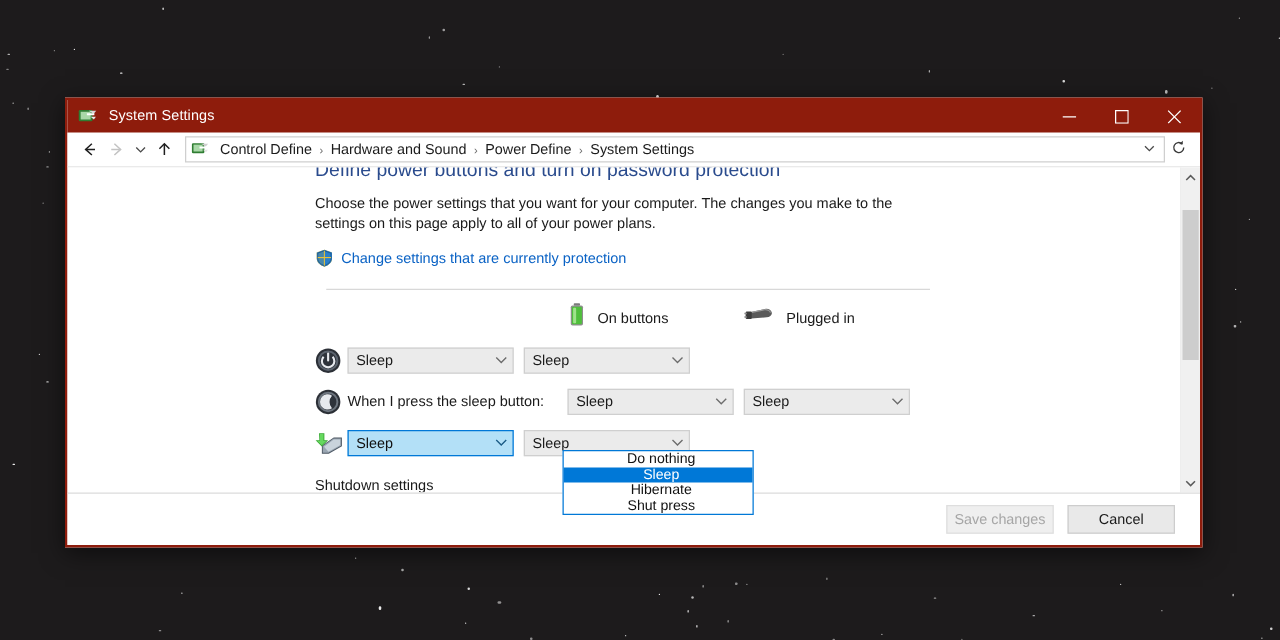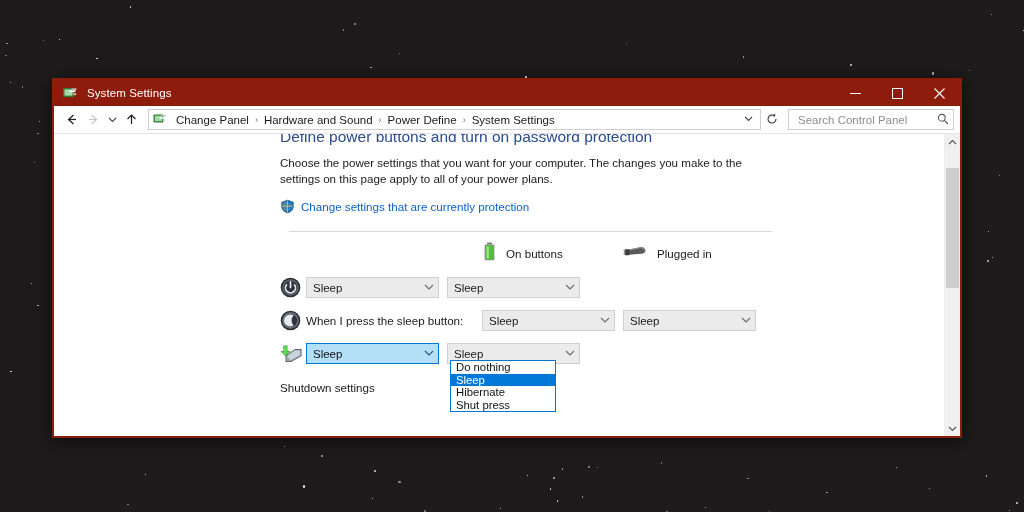--- a/index.html
+++ b/index.html
@@ -68,21 +68,21 @@
     display:flex; align-items:center; padding:0 4px 0 7px; flex:none; background:#fff;
   }
   .searchbox input {
     border:0; outline:0; font-size:11.5px; color:#111; width:100%;
     font-family:"Liberation Sans", sans-serif; background:transparent;
   }
   .searchbox input::placeholder { color:#8d8d8d; }
   .mag { flex:none; color:#5a5a5a; }
 
   
-  .wbody { flex:1; display:flex; min-height:0; background:#fff; position:relative;margin-left:28px; }
+  .wbody { flex:1; display:flex; min-height:0; background:#fff; position:relative; }
   .content {
     flex:1; position:relative; overflow:hidden; padding:0 0 0 0;
   }
   .content-inner { position:absolute; left:0; top:-14px; right:0; }
 
   .page-title {
     color:#2a4b8d; font-size:15.5px; margin:8px 0 0 198px; font-weight:400;
     white-space:nowrap;
   }
   .desc {
@@ -119,22 +119,22 @@
   .combo + .combo { margin-left:8px; }
   .combo .cv { flex:1; white-space:nowrap; overflow:hidden; }
   .combo .cc { color:#6c6c6c; font-size:9px; }
   .combo.open {
     background:#b3e0f7; border:1px solid #0078d7; color:#101010;
   }
   .combo.open .cc { color:#1c5c86; }
 
   
   .droplist {
-    position:absolute; left:450px; top:360px; width:106px;
-    border:1px solid #0078d7; background:#fff; z-index:40;
+    position:absolute; left:450px; top:360px; width:153px;
+    border:1px solid #0078d7; background:#fff; z-index:40;text-align:center;
   }
   .dropitem {
     height:12.5px; line-height:12.5px; font-size:11.3px; color:#111; padding:0 0 0 5px;
     white-space:nowrap;
   }
   .dropitem.sel { background:#0078d7; color:#fff; }
 
   
   .vscroll {
     width:16px; flex:none; background:#f0f0f0; border-left:1px solid #ededed;
@@ -378,21 +378,21 @@
     <div class="crumbbar">
       <div class="cp-icon">
         <svg width="16" height="15" viewBox="0 0 16 15">
           <rect x="0.5" y="2.5" width="10" height="8" rx="1" fill="#2f7d32"></rect>
           <rect x="1.8" y="3.7" width="7.3" height="5.5" fill="#a9d8a8"></rect>
           <path d="M8 3 l5.5 0 -2 2.4 z" fill="#cfcfcf"></path>
           <path d="M6.6 5.2 h5.6 v1.5 h-5.6z" fill="#ffffff"></path>
           <path d="M9.4 7.8 l3.9 0 -1.5 2.0 z" fill="#e5e5e5"></path>
         </svg>
       </div>
-      <div class="crumb">Change Panel</div>
+      <div class="crumb">Control Define</div>
       <div class="sep">›</div>
       <div class="crumb">Hardware and Sound</div>
       <div class="sep">›</div>
       <div class="crumb">Power Define</div>
       <div class="sep">›</div>
       <div class="crumb">System Settings</div>
       <div class="crumb-spacer"></div>
       <div class="crumb-chev">
         <svg width="9" height="9" viewBox="0 0 9 9">
             <path d="M1 3 L4.5 6.5 L8 3" fill="none" stroke="#4a4a4a" stroke-width="1.1"></path>
@@ -400,29 +400,20 @@
       </div>
     </div>
 
     <div class="refresh">
       <svg width="12" height="12" viewBox="0 0 12 12">
         <path d="M10 6 a4 4 0 1 1 -1.3 -2.9" fill="none" stroke="#3a3a3a" stroke-width="1.1"></path>
         <path d="M9.3 0.6 L9.1 3.5 L6.3 3.1 z" fill="#3a3a3a"></path>
       </svg>
     </div>
 
-    <div class="searchbox">
-      <input type="text" placeholder="Search Control Panel" style="">
-      <span class="mag">
-        <svg width="12" height="12" viewBox="0 0 12 12">
-          <circle cx="4.8" cy="4.8" r="3.4" fill="none" stroke="#5a5a5a" stroke-width="1.1"></circle>
-          <path d="M7.4 7.4 L11 11" stroke="#5a5a5a" stroke-width="1.1"></path>
-        </svg>
-      </span>
-    </div>
   </div>
 
   <div class="wbody">
     <div class="content">
       <div class="content-inner">
 
         <div class="page-title">Define power buttons and turn on password protection</div>
         <div class="desc">Choose the power settings that you want for your computer. The changes you make to the settings on this page apply to all of your power plans.</div>
 
         <div class="uaclink">
@@ -572,20 +563,24 @@
         <div class="sb-thumb"></div>
       </div>
       <div class="sb-arrow">
         <svg width="9" height="7" viewBox="0 0 9 7">
             <path d="M1 2 L4.5 5.5 L8 2" fill="none" stroke="#5a5a5a" stroke-width="1.2"></path>
           </svg>
       </div>
     </div>
   </div>
 
+  <div class="footer">
+    <div class="btn disabled">Save changes</div>
+    <div class="btn">Cancel</div>
+  </div>
 
 </div>
 
 <div class="droplist">
     <div class="dropitem">Do nothing</div>
     <div class="dropitem sel">Sleep</div>
     <div class="dropitem">Hibernate</div>
     <div class="dropitem">Shut press</div>
   </div>
 

